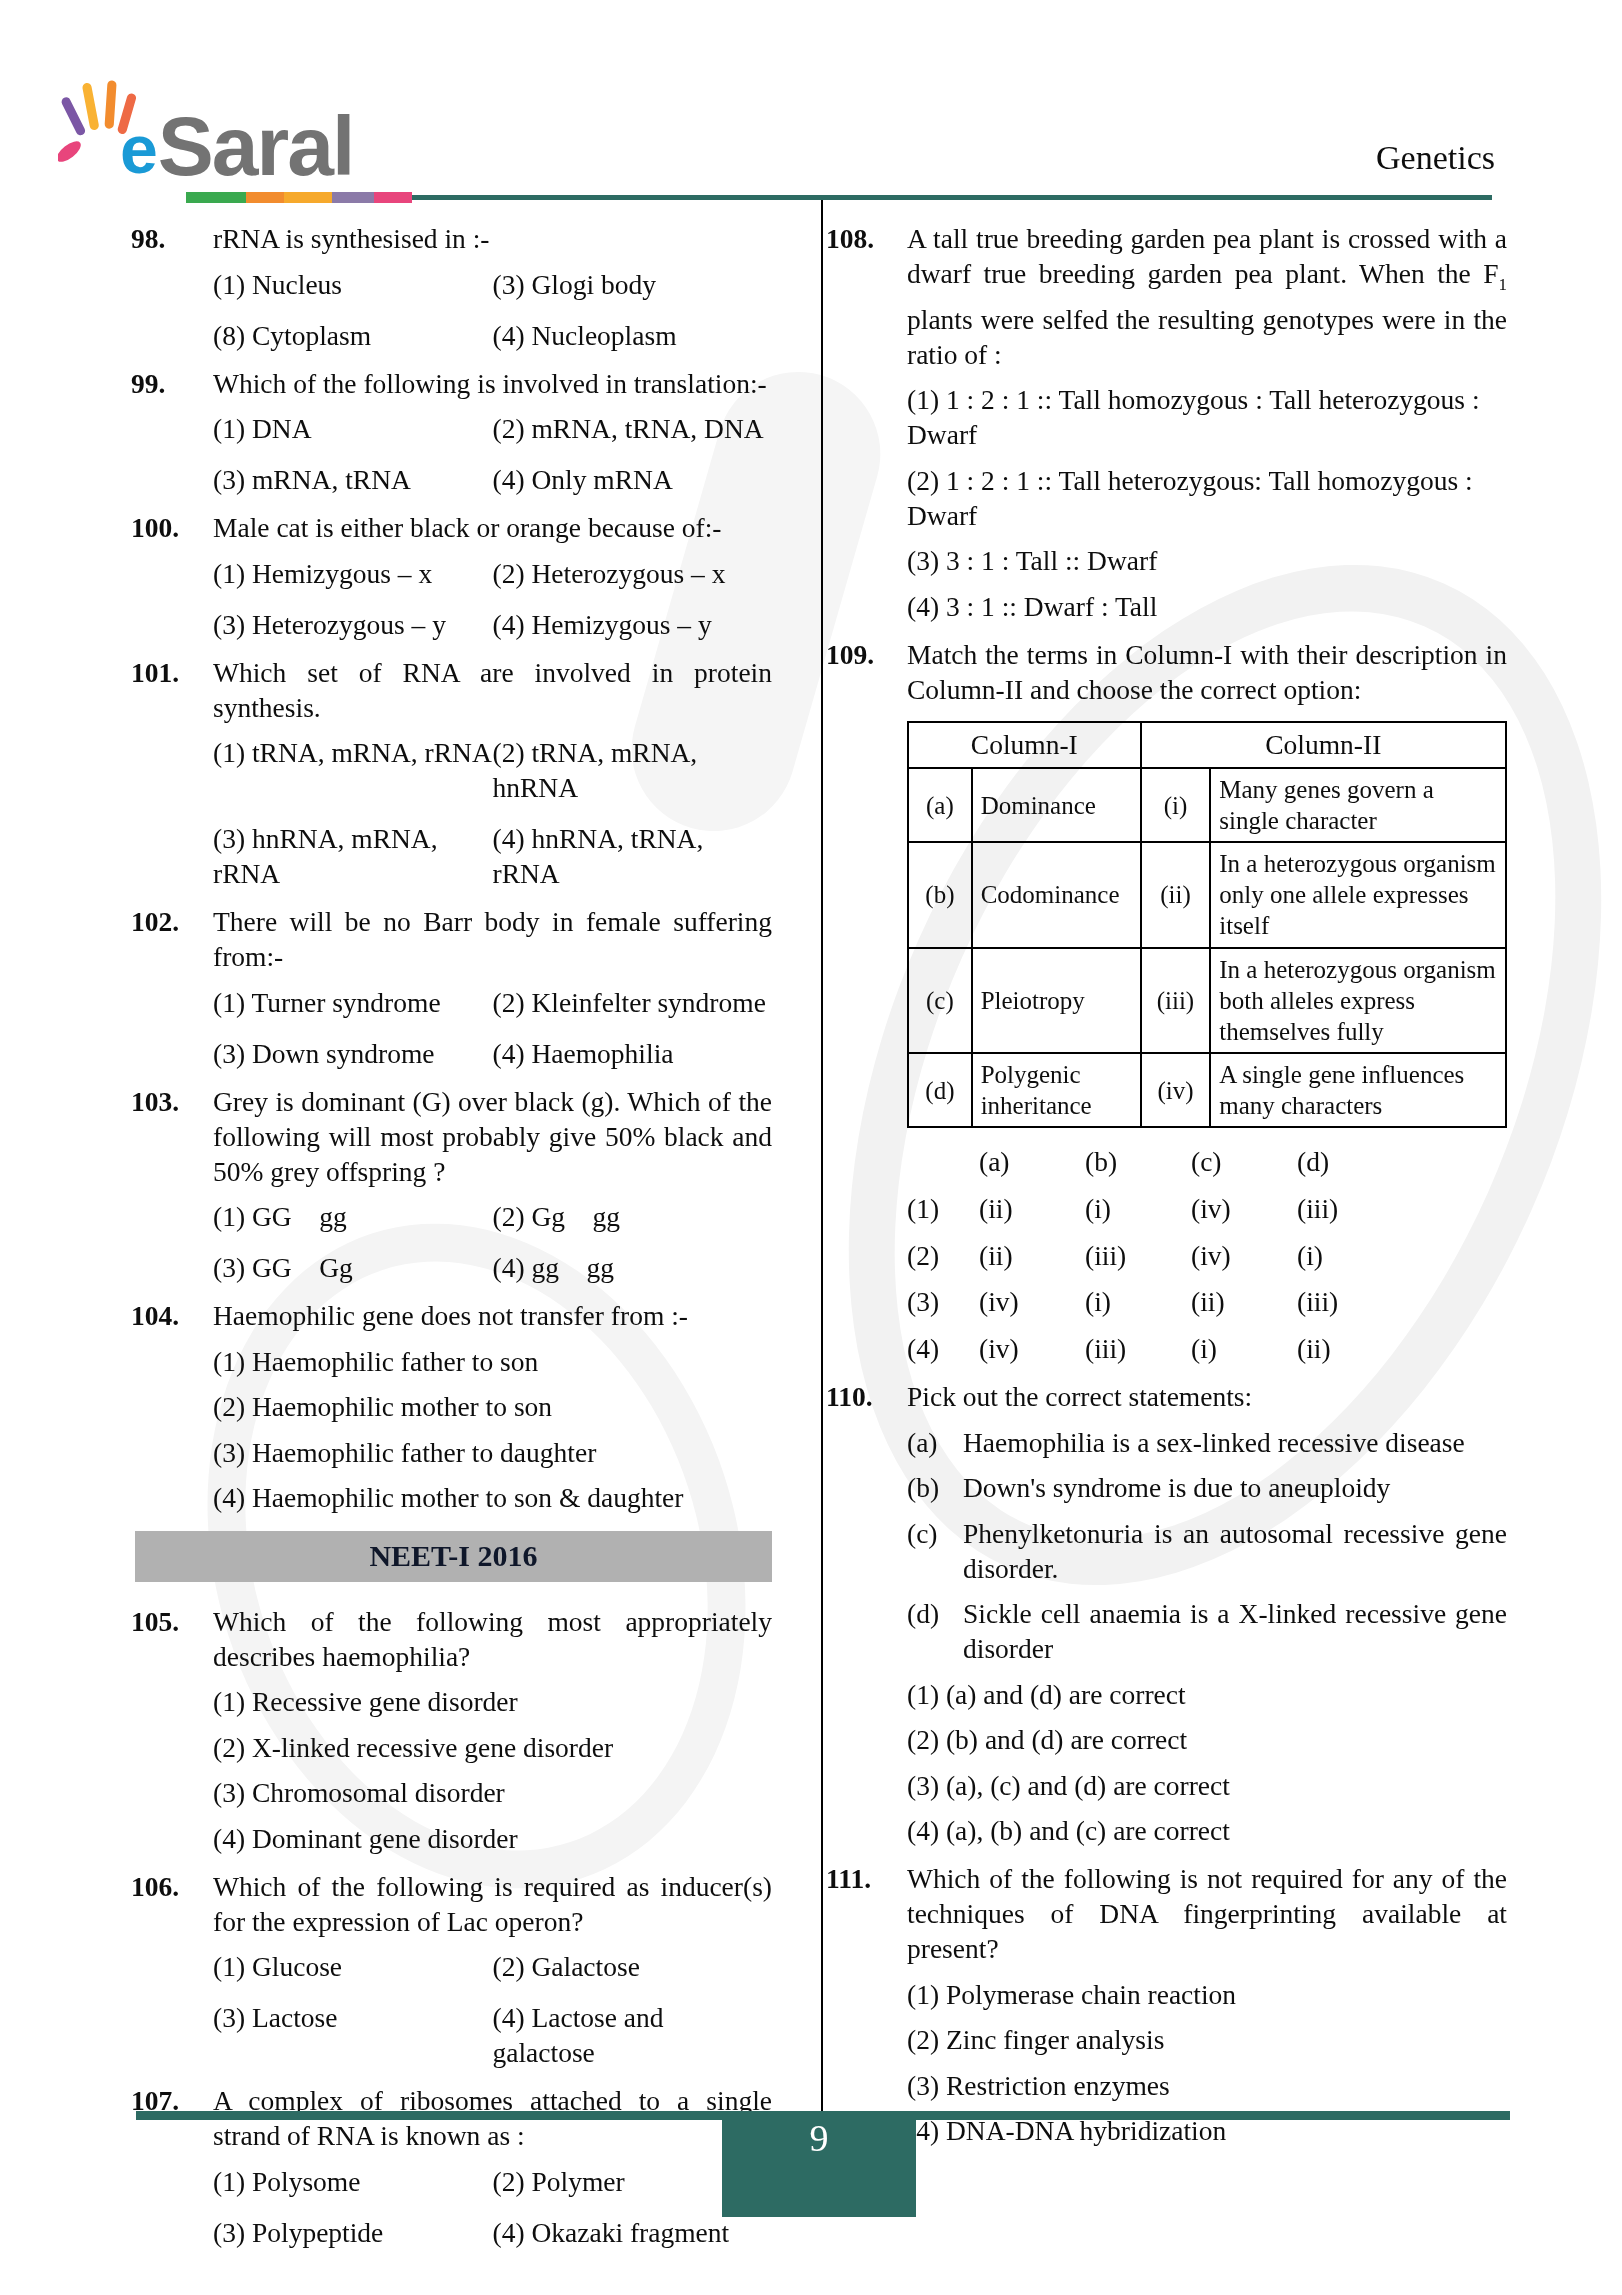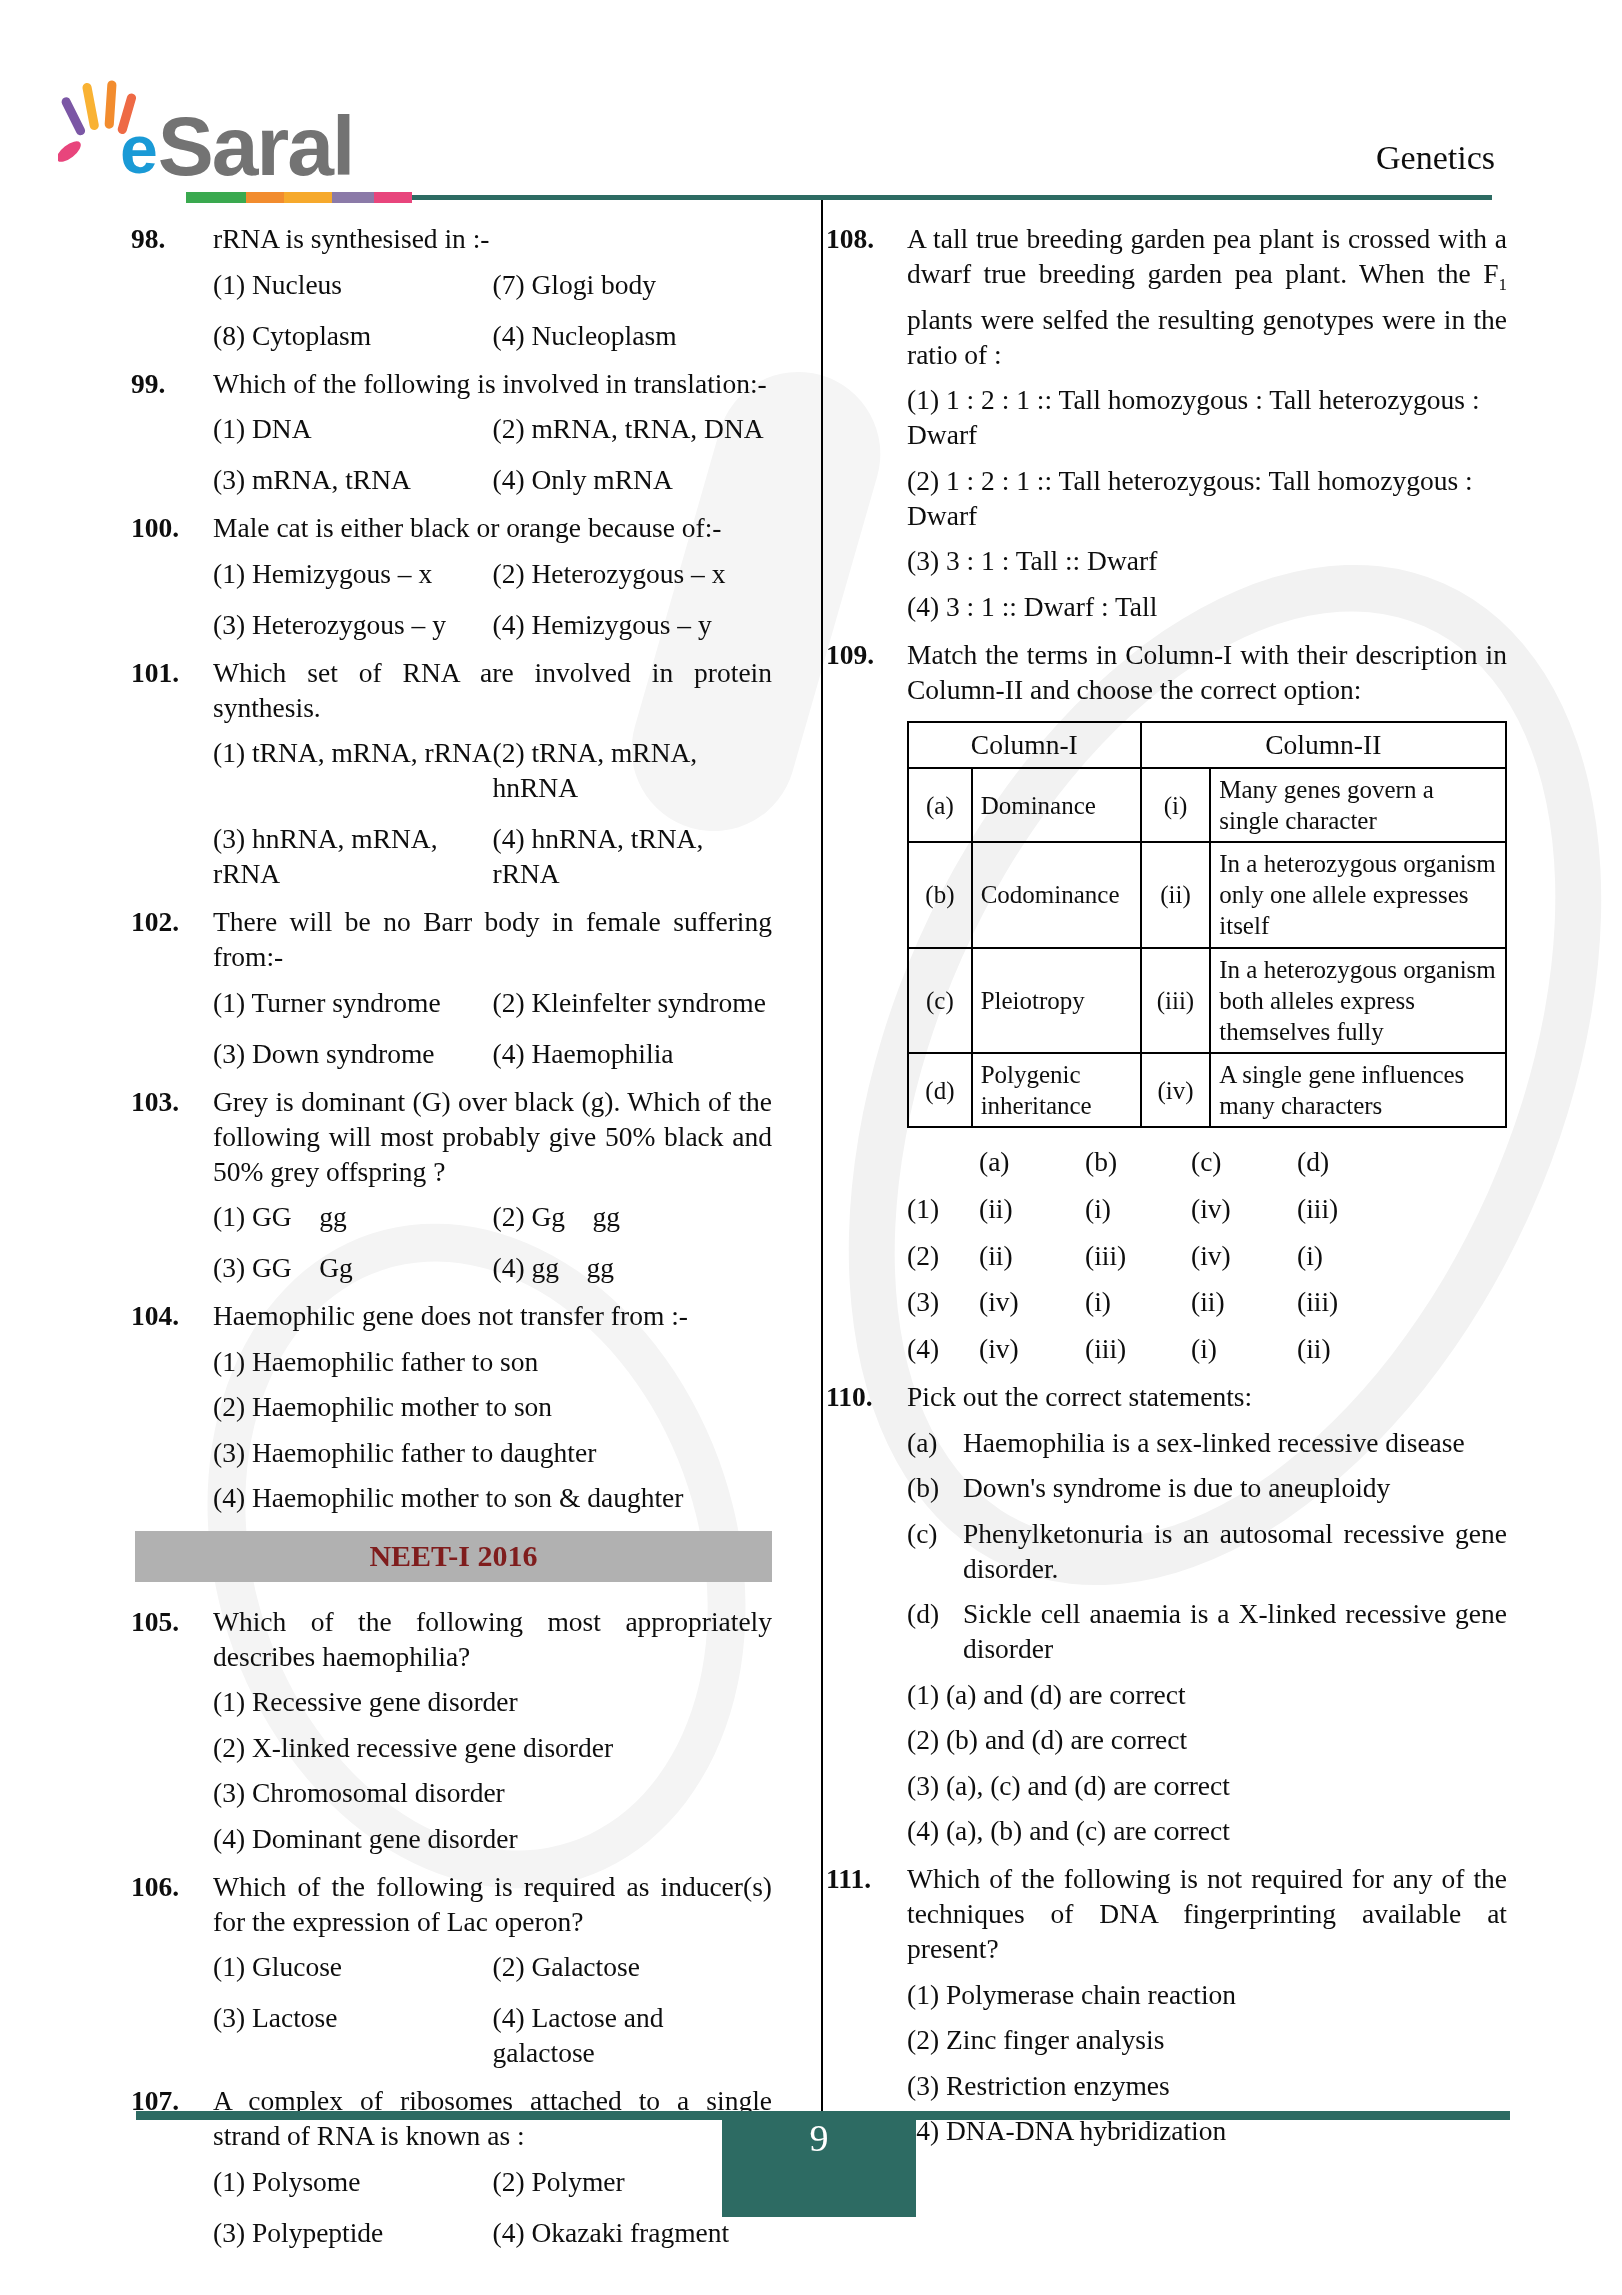--- a/index.html
+++ b/index.html
@@ -31,21 +31,21 @@
   .q{display:grid;margin-bottom:13px;font-size:27.5px;line-height:35px;}
   .col-left .q{grid-template-columns:82px 1fr;}
   .col-right .q{grid-template-columns:81px 1fr;}
   .qno{font-weight:700;}
   .qt{text-align:justify;}
   .opts2{display:grid;grid-template-columns:1fr 1fr;row-gap:16px;margin-top:10.5px;}
   .opts1{display:flex;flex-direction:column;gap:10.5px;margin-top:10.5px;}
   .opt{line-height:35px;}
   sub{font-size:.62em;}
   
-  .banner{background:#b1b1b1;color:#7f1d1d;text-align:center;font-weight:700;font-size:30px;
+  .banner{background:#b1b1b1;color:#0f172a;text-align:center;font-weight:700;font-size:30px;
           padding:8.5px 0;margin:15.7px 0 22px 3.9px;}
   
   table.match{border-collapse:collapse;margin-top:14.4px;width:100%;font-size:25px;line-height:31px;}
   table.match,table.match td,table.match th{border:2.6px solid #000;}
   table.match th{font-size:27.5px;font-weight:400;padding:6.5px 3.9px;text-align:center;}
   table.match td{padding:5.2px 7.9px;vertical-align:middle;}
   td.k,td.r{text-align:center;width:46px;}
   td.r{width:52px;}
   td.term{width:151px;}
   
@@ -88,21 +88,21 @@
   <div class="divider"></div>
 
   <div class="col col-left">
 
     <div class="q">
       <span class="qno">98.</span>
       <div>
         <div class="qt">rRNA is synthesised in :-</div>
         <div class="opts2">
           <span class="opt">(1) Nucleus</span>
-          <span class="opt">(7) Glogi body</span>
+          <span class="opt">(3) Glogi body</span>
           <span class="opt">(8) Cytoplasm</span>
           <span class="opt">(4) Nucleoplasm</span>
         </div>
       </div>
     </div>
 
     <div class="q">
       <span class="qno">99.</span>
       <div>
         <div class="qt">Which of the following is involved in translation:-</div>

